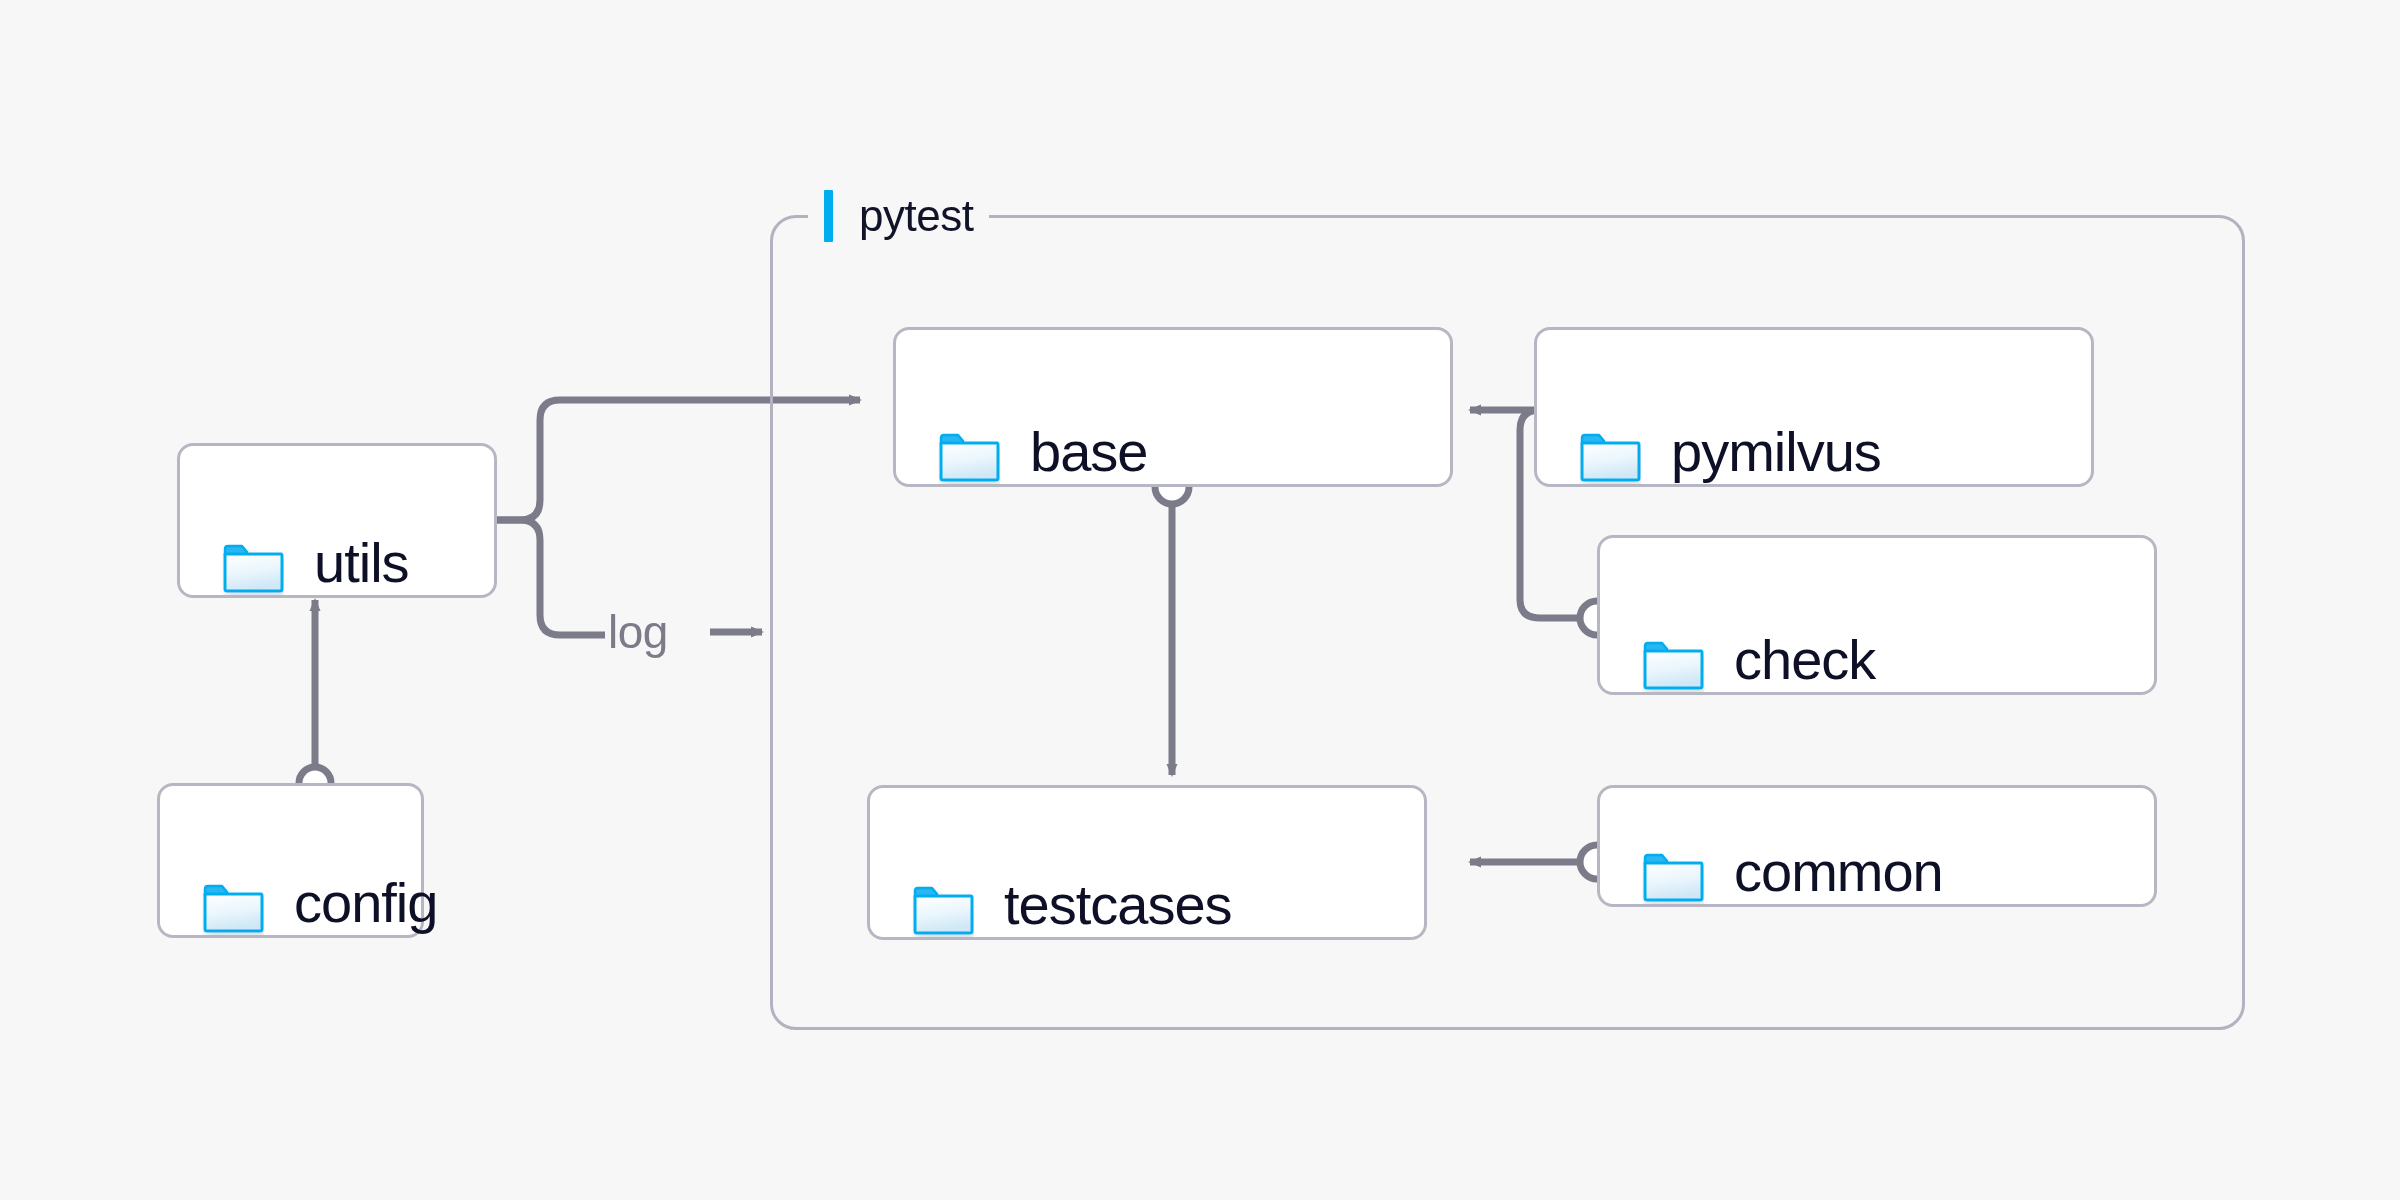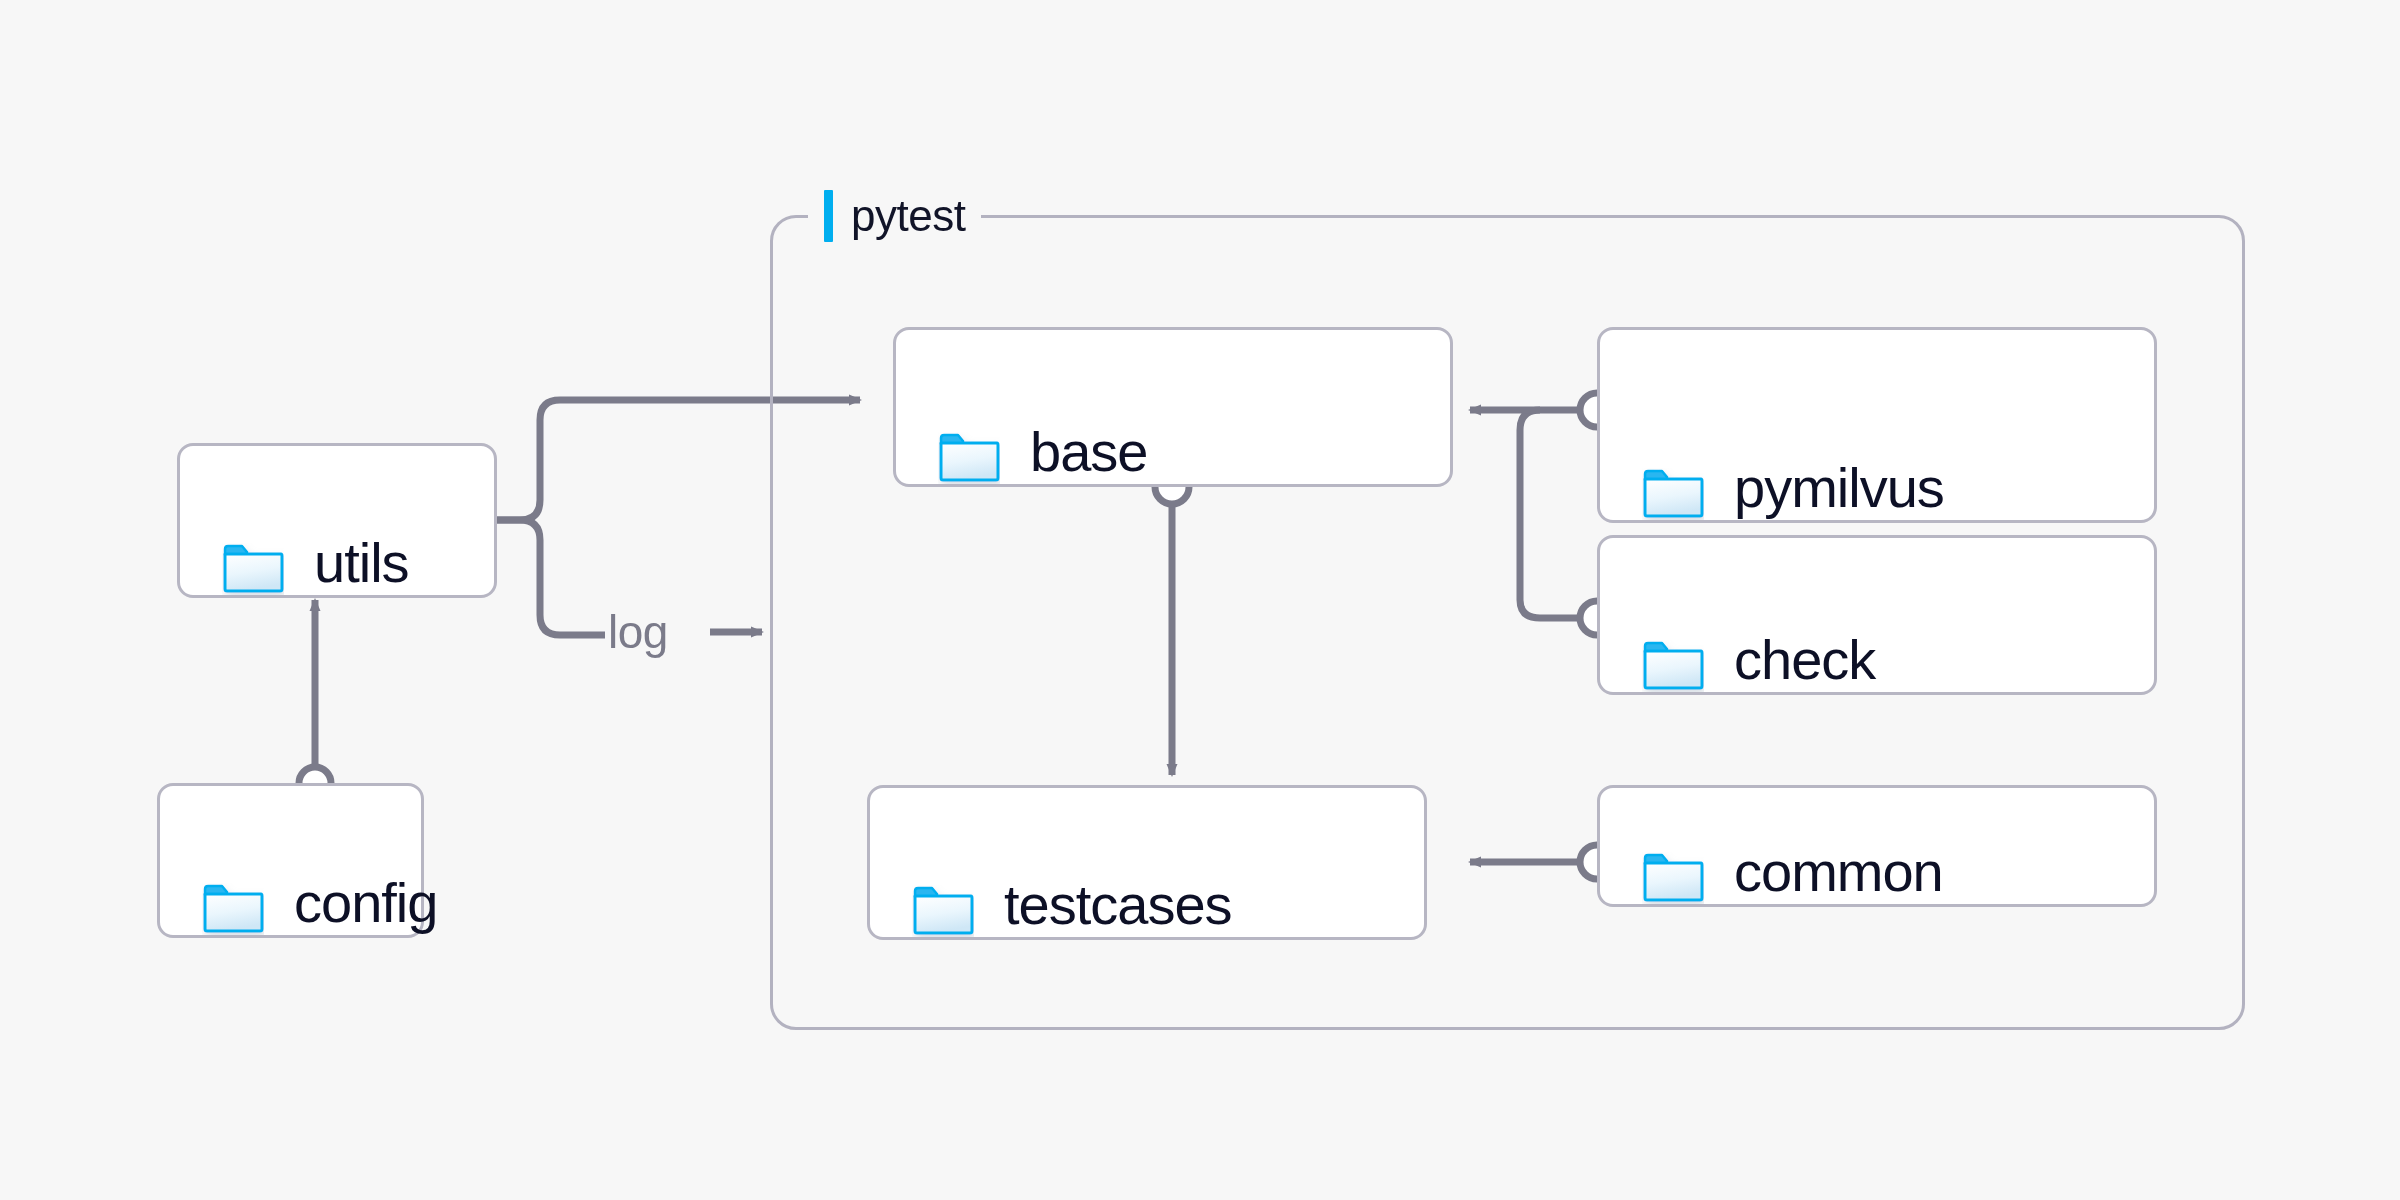--- a/index.html
+++ b/index.html
@@ -25,21 +25,21 @@
     align-items: center;
     gap: 18px;
     background: #f7f7f7;
     padding: 0 16px;
     height: 56px;
   }
   .group-bar {
     width: 9px; height: 52px; background: #00AEEF; border-radius: 1px;
   }
   .group-title {
-    font-size: 44px; color: #111428; letter-spacing: -0.5px; white-space: nowrap;
+    font-size: 44px; color: #111428; letter-spacing: -0.5px; white-space: nowrap; margin-left: 8px;
   }
 
   .node {
     position: absolute;
     background: #ffffff;
     border: 3px solid #b7b6c3;
     border-radius: 16px;
     display: flex;
     align-items: flex-end;
     padding-left: 42px;
@@ -157,21 +157,21 @@
   <div class="node" style="left:867px; top:785px; width:560px; height:155px;">
     <svg class="folder-ico" viewBox="0 0 62 52">
       <g filter="url(#folderShadow)">
         <path d="M3,12 L3,6 Q3,3 6,3 L20,3 L25,9 L25,12 Z" fill="#29b6f0" stroke="#00AEEF" stroke-width="2.5" stroke-linejoin="round"></path>
         <path d="M3,11 L59,11 Q60,11 60,13 L60,46 Q60,48 58,48 L5,48 Q3,48 3,46 Z" fill="url(#folderGrad)" stroke="#00AEEF" stroke-width="3" stroke-linejoin="round"></path>
       </g>
     </svg>
     <span class="node-label">testcases</span>
   </div>
 
-  <div class="node" style="left:1597px; top:327px; width:560px; height:196px;">
+  <div class="node" style="left:1534px; top:327px; width:560px; height:160px;">
     <svg class="folder-ico" viewBox="0 0 62 52">
       <g filter="url(#folderShadow)">
         <path d="M3,12 L3,6 Q3,3 6,3 L20,3 L25,9 L25,12 Z" fill="#29b6f0" stroke="#00AEEF" stroke-width="2.5" stroke-linejoin="round"></path>
         <path d="M3,11 L59,11 Q60,11 60,13 L60,46 Q60,48 58,48 L5,48 Q3,48 3,46 Z" fill="url(#folderGrad)" stroke="#00AEEF" stroke-width="3" stroke-linejoin="round"></path>
       </g>
     </svg>
     <span class="node-label">pymilvus</span>
   </div>
 
   <div class="node" style="left:1597px; top:535px; width:560px; height:160px;">

